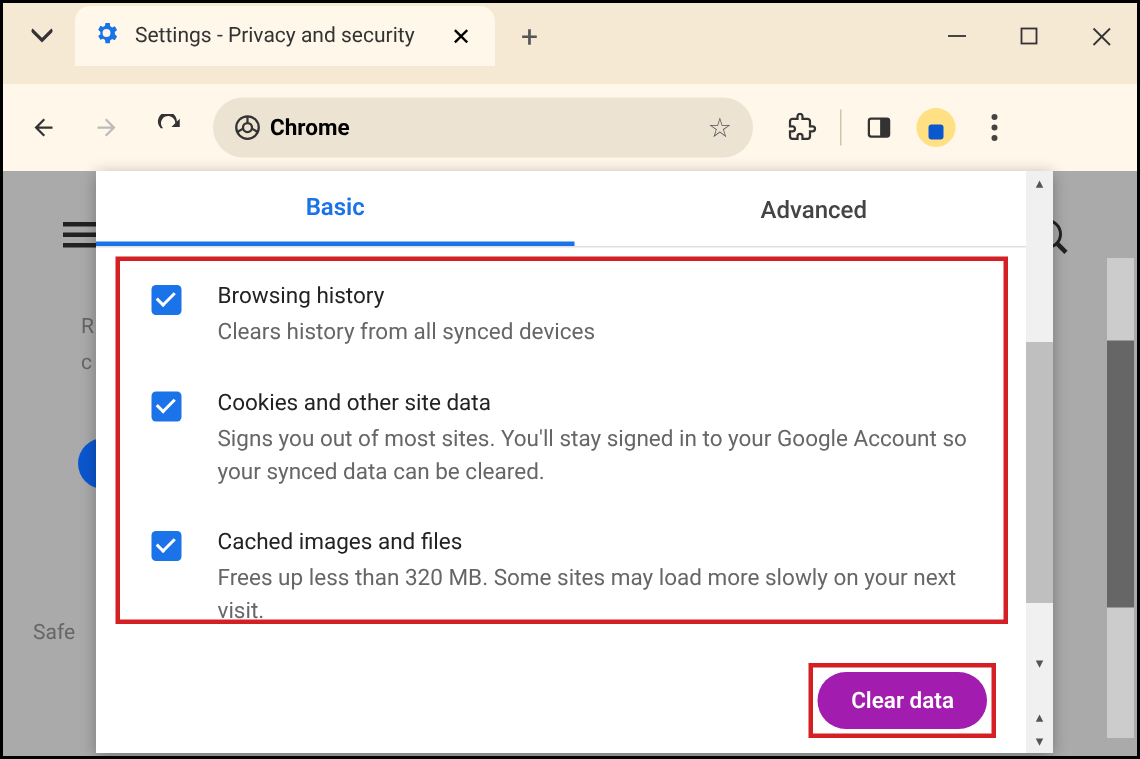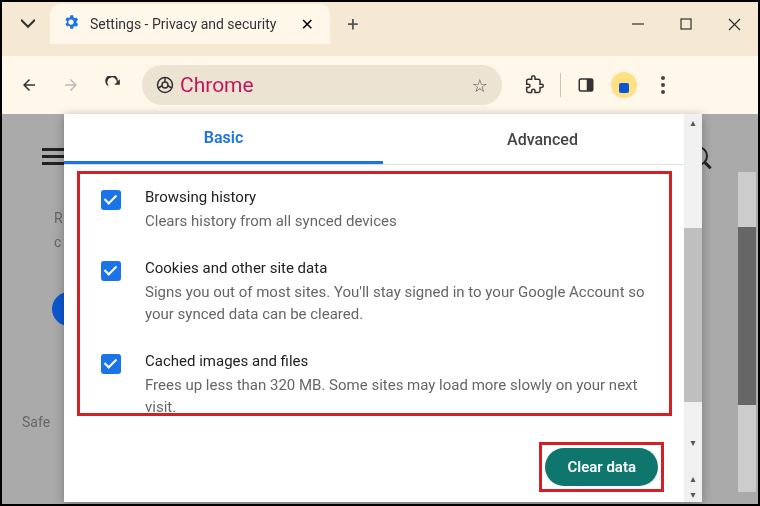--- a/index.html
+++ b/index.html
@@ -13,21 +13,21 @@
 .tab-title{font-size:14px;color:#333}
 .tab-close{margin-left:auto;font-size:16px;padding:4px}
 .new-tab{width:30px;height:30px;display:flex;align-items:center;justify-content:center;font-size:20px;color:#555;margin-left:8px}
 .win-controls{margin-left:auto;display:flex}
 .win-btn{width:48px;height:40px;display:flex;align-items:center;justify-content:center;font-size:14px}
 .toolbar{background:#fff7ea;height:58px;display:flex;align-items:center;padding:0 8px;gap:4px}
 .nav-btn{width:38px;height:38px;border-radius:50%;display:flex;align-items:center;justify-content:center;color:#333}
 .nav-btn.disabled{color:#bbb}
 .omnibox{flex:0 0 360px;height:40px;background:#ede3d3;border-radius:20px;display:flex;align-items:center;padding:0 14px;margin:0 6px;gap:8px}
 .omnibox-chrome{display:flex;align-items:center;gap:6px}
-.omnibox-label{font-size:21px;font-weight:400;color:#be185d}
+.omnibox-label{font-size:15px;font-weight:700;color:#000000}
 .omnibox-url{font-size:15px;color:#555;flex:1;white-space:nowrap;overflow:hidden;text-overflow:ellipsis}
 .star{margin-left:auto;font-size:18px;color:#555}
 .ext-icons{display:flex;align-items:center;gap:14px;margin-left:12px}
 .ext-icon{width:22px;height:22px;display:flex;align-items:center;justify-content:center;color:#333}
 .divider{width:1px;height:24px;background:#d0c4ad}
 .avatar{width:26px;height:26px;border-radius:50%;background:#ffe082;position:relative;display:flex;align-items:center;justify-content:center}
 .avatar::after{content:"";width:10px;height:10px;background:#0b57d0;border-radius:2px;position:absolute;bottom:5px}
 .menu-dots{display:flex;flex-direction:column;gap:3px;padding:0 10px}
 .menu-dots span{width:4px;height:4px;background:#444;border-radius:50%}
 .bg-dim{position:absolute;top:112px;left:0;right:0;bottom:0;background:#aaa}
@@ -49,21 +49,21 @@
 .options-box{position:absolute;left:13px;top:57px;width:595px;height:245px;border:3px solid #d42024;padding:14px 21px;overflow:hidden}
 .option{display:flex;gap:24px;margin-bottom:26px}
 .cb{width:20px;height:20px;background:#1a73e8;border-radius:3px;position:relative;flex-shrink:0;margin-top:2px}
 .cb::after{content:"";position:absolute;left:6px;top:2px;width:5px;height:10px;border:solid #fff;border-width:0 2.5px 2.5px 0;transform:rotate(45deg)}
 .opt-text{flex:1}
 .opt-title{font-size:15px;color:#222;margin-bottom:4px}
 .opt-desc{font-size:15px;color:#666;line-height:1.5}
 .footer{position:absolute;bottom:0;left:0;right:18px;height:70px;display:flex;align-items:center;justify-content:flex-end;gap:10px;padding-right:20px}
 .btn{height:38px;padding:0 22px;border-radius:19px;font-size:15px;font-weight:500;display:flex;align-items:center;border:none}
 .btn-cancel{background:#fff;border:1px solid #ccc;color:#1a73e8}
-.btn-clear{background:#0f766e;color:#fff;font-weight:600}
+.btn-clear{background:#a21caf;color:#fff;font-weight:600}
 .clear-box{border:3px solid #d42024;padding:3px}
 </style>
 </head>
 <body>
 
 <div class="browser-chrome">
   <div class="tab-strip">
     <div class="search-tabs">
       <svg viewBox="0 0 10 6">
           <path d="M0 0 L5 5 L10 0" fill="none" stroke="#333" stroke-width="1.5"></path>

